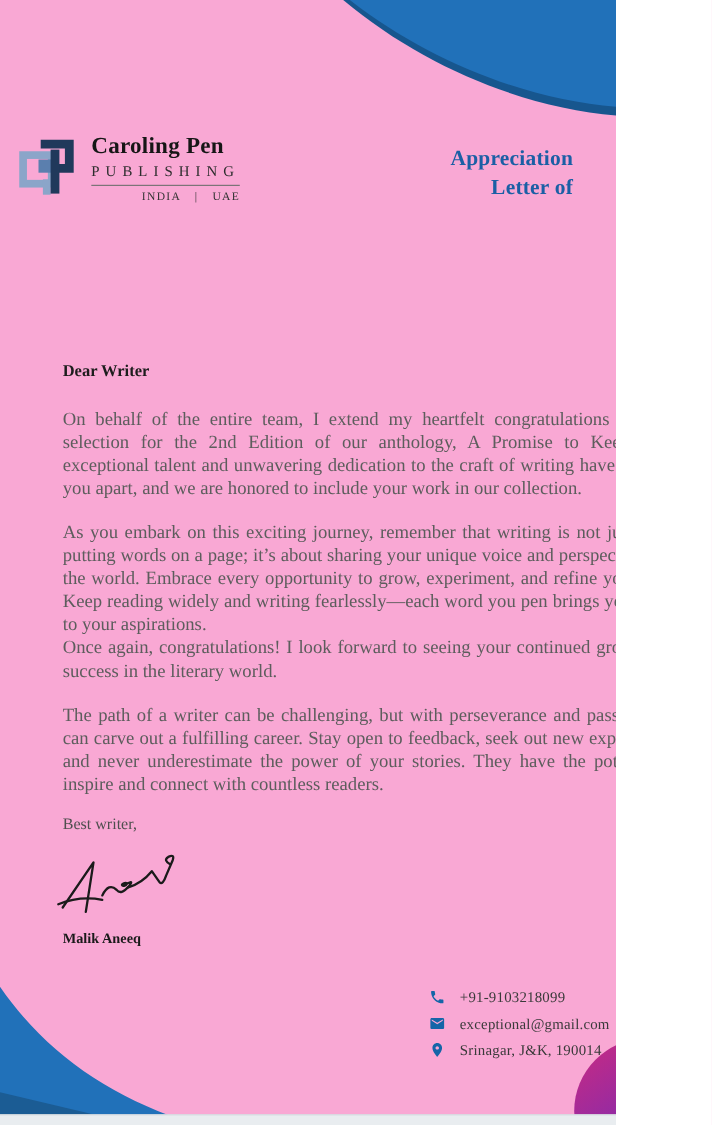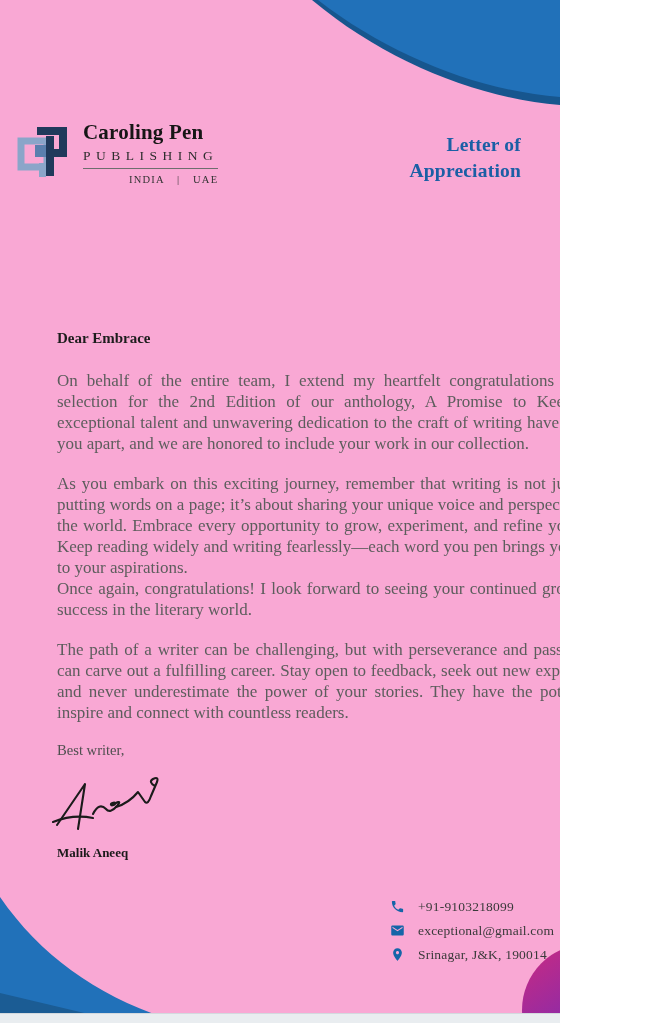--- a/index.html
+++ b/index.html
@@ -84,26 +84,26 @@
       <rect x="32" y="22" width="8" height="40" fill="#20395b"></rect>
     </svg>
     <div class="brand-text">
       <div class="brand-name">Caroling Pen</div>
       <div class="brand-type">PUBLISHING</div>
       <div class="brand-region">INDIA | UAE</div>
     </div>
   </div>
 
   <div class="doc-title">
+    <div>Appreciation</div>
     <div>Letter of</div>
-    <div>Appreciation</div>
   </div>
 
   <div class="letter">
-    <p class="salutation">Dear Embrace</p>
+    <p class="salutation">Dear Writer</p>
     <p class="para">On behalf of the entire team, I extend my heartfelt congratulations on your selection for the 2nd Edition of our anthology, A Promise to Keep. Your exceptional talent and unwavering dedication to the craft of writing have truly set you apart, and we are honored to include your work in our collection.</p>
     <p class="para joined">As you embark on this exciting journey, remember that writing is not just about putting words on a page; it’s about sharing your unique voice and perspective with the world. Embrace every opportunity to grow, experiment, and refine your craft. Keep reading widely and writing fearlessly—each word you pen brings you closer to your aspirations.</p>
     <p class="para">Once again, congratulations! I look forward to seeing your continued growth and success in the literary world.</p>
     <p class="para">The path of a writer can be challenging, but with perseverance and passion, you can carve out a fulfilling career. Stay open to feedback, seek out new experiences, and never underestimate the power of your stories. They have the potential to inspire and connect with countless readers.</p>
     <p class="closing">Best writer,</p>
 
     <svg class="signature-svg" width="120" height="68" viewBox="0 0 120 68">
       <g fill="none" stroke="#1b1b1b" stroke-width="2.1" stroke-linecap="round" stroke-linejoin="round">
         <path d="M 8,52 L 36,11 L 29,56"></path>
         <path d="M 4,49 Q 24,41 44,45"></path>

